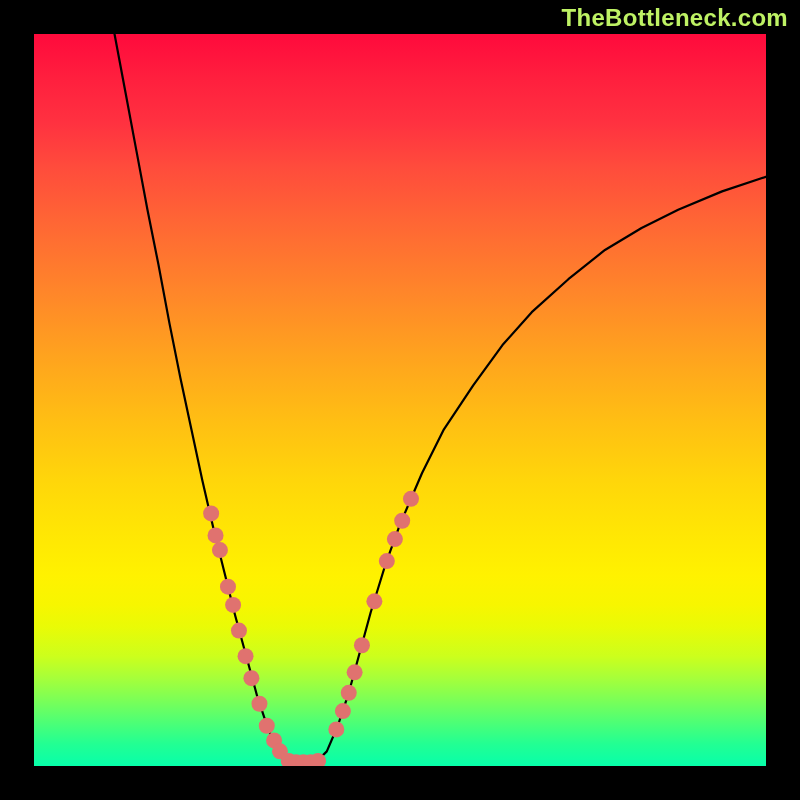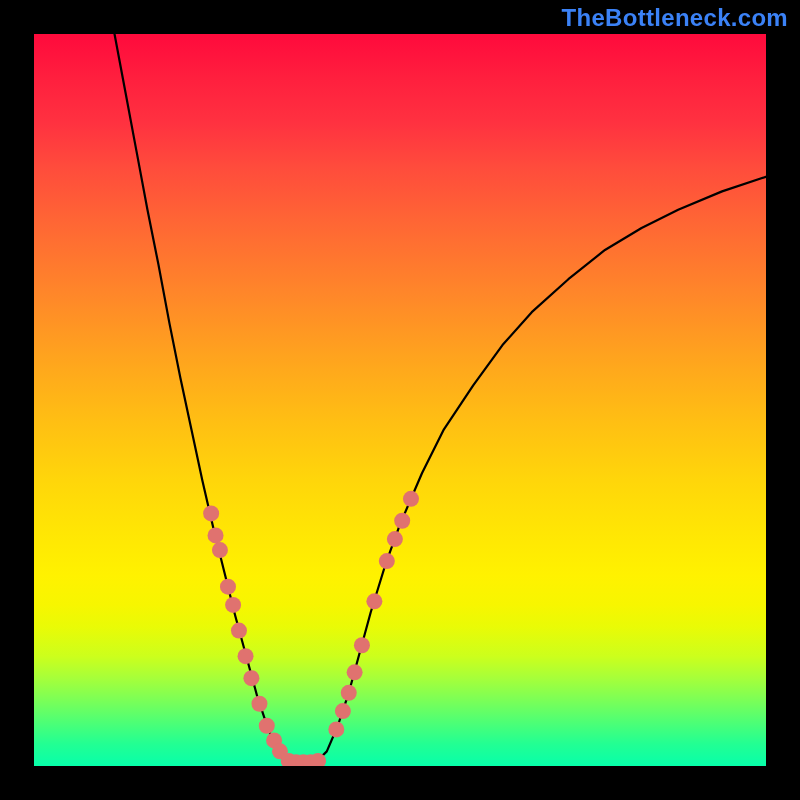--- a/index.html
+++ b/index.html
@@ -14,21 +14,21 @@
   .frame {
     position: relative;
     width: 800px;
     height: 800px;
     background: #000;
   }
   .watermark {
     position: absolute;
     top: 4px;
     right: 12px;
-    color: #3b82f6;
+    color: #bef264;
     font-size: 24px;
     font-weight: 600;
     letter-spacing: 0.3px;
     z-index: 20;
   }
   .plot-area {
     position: absolute;
     left: 34px;
     top: 34px;
     width: 732px;

